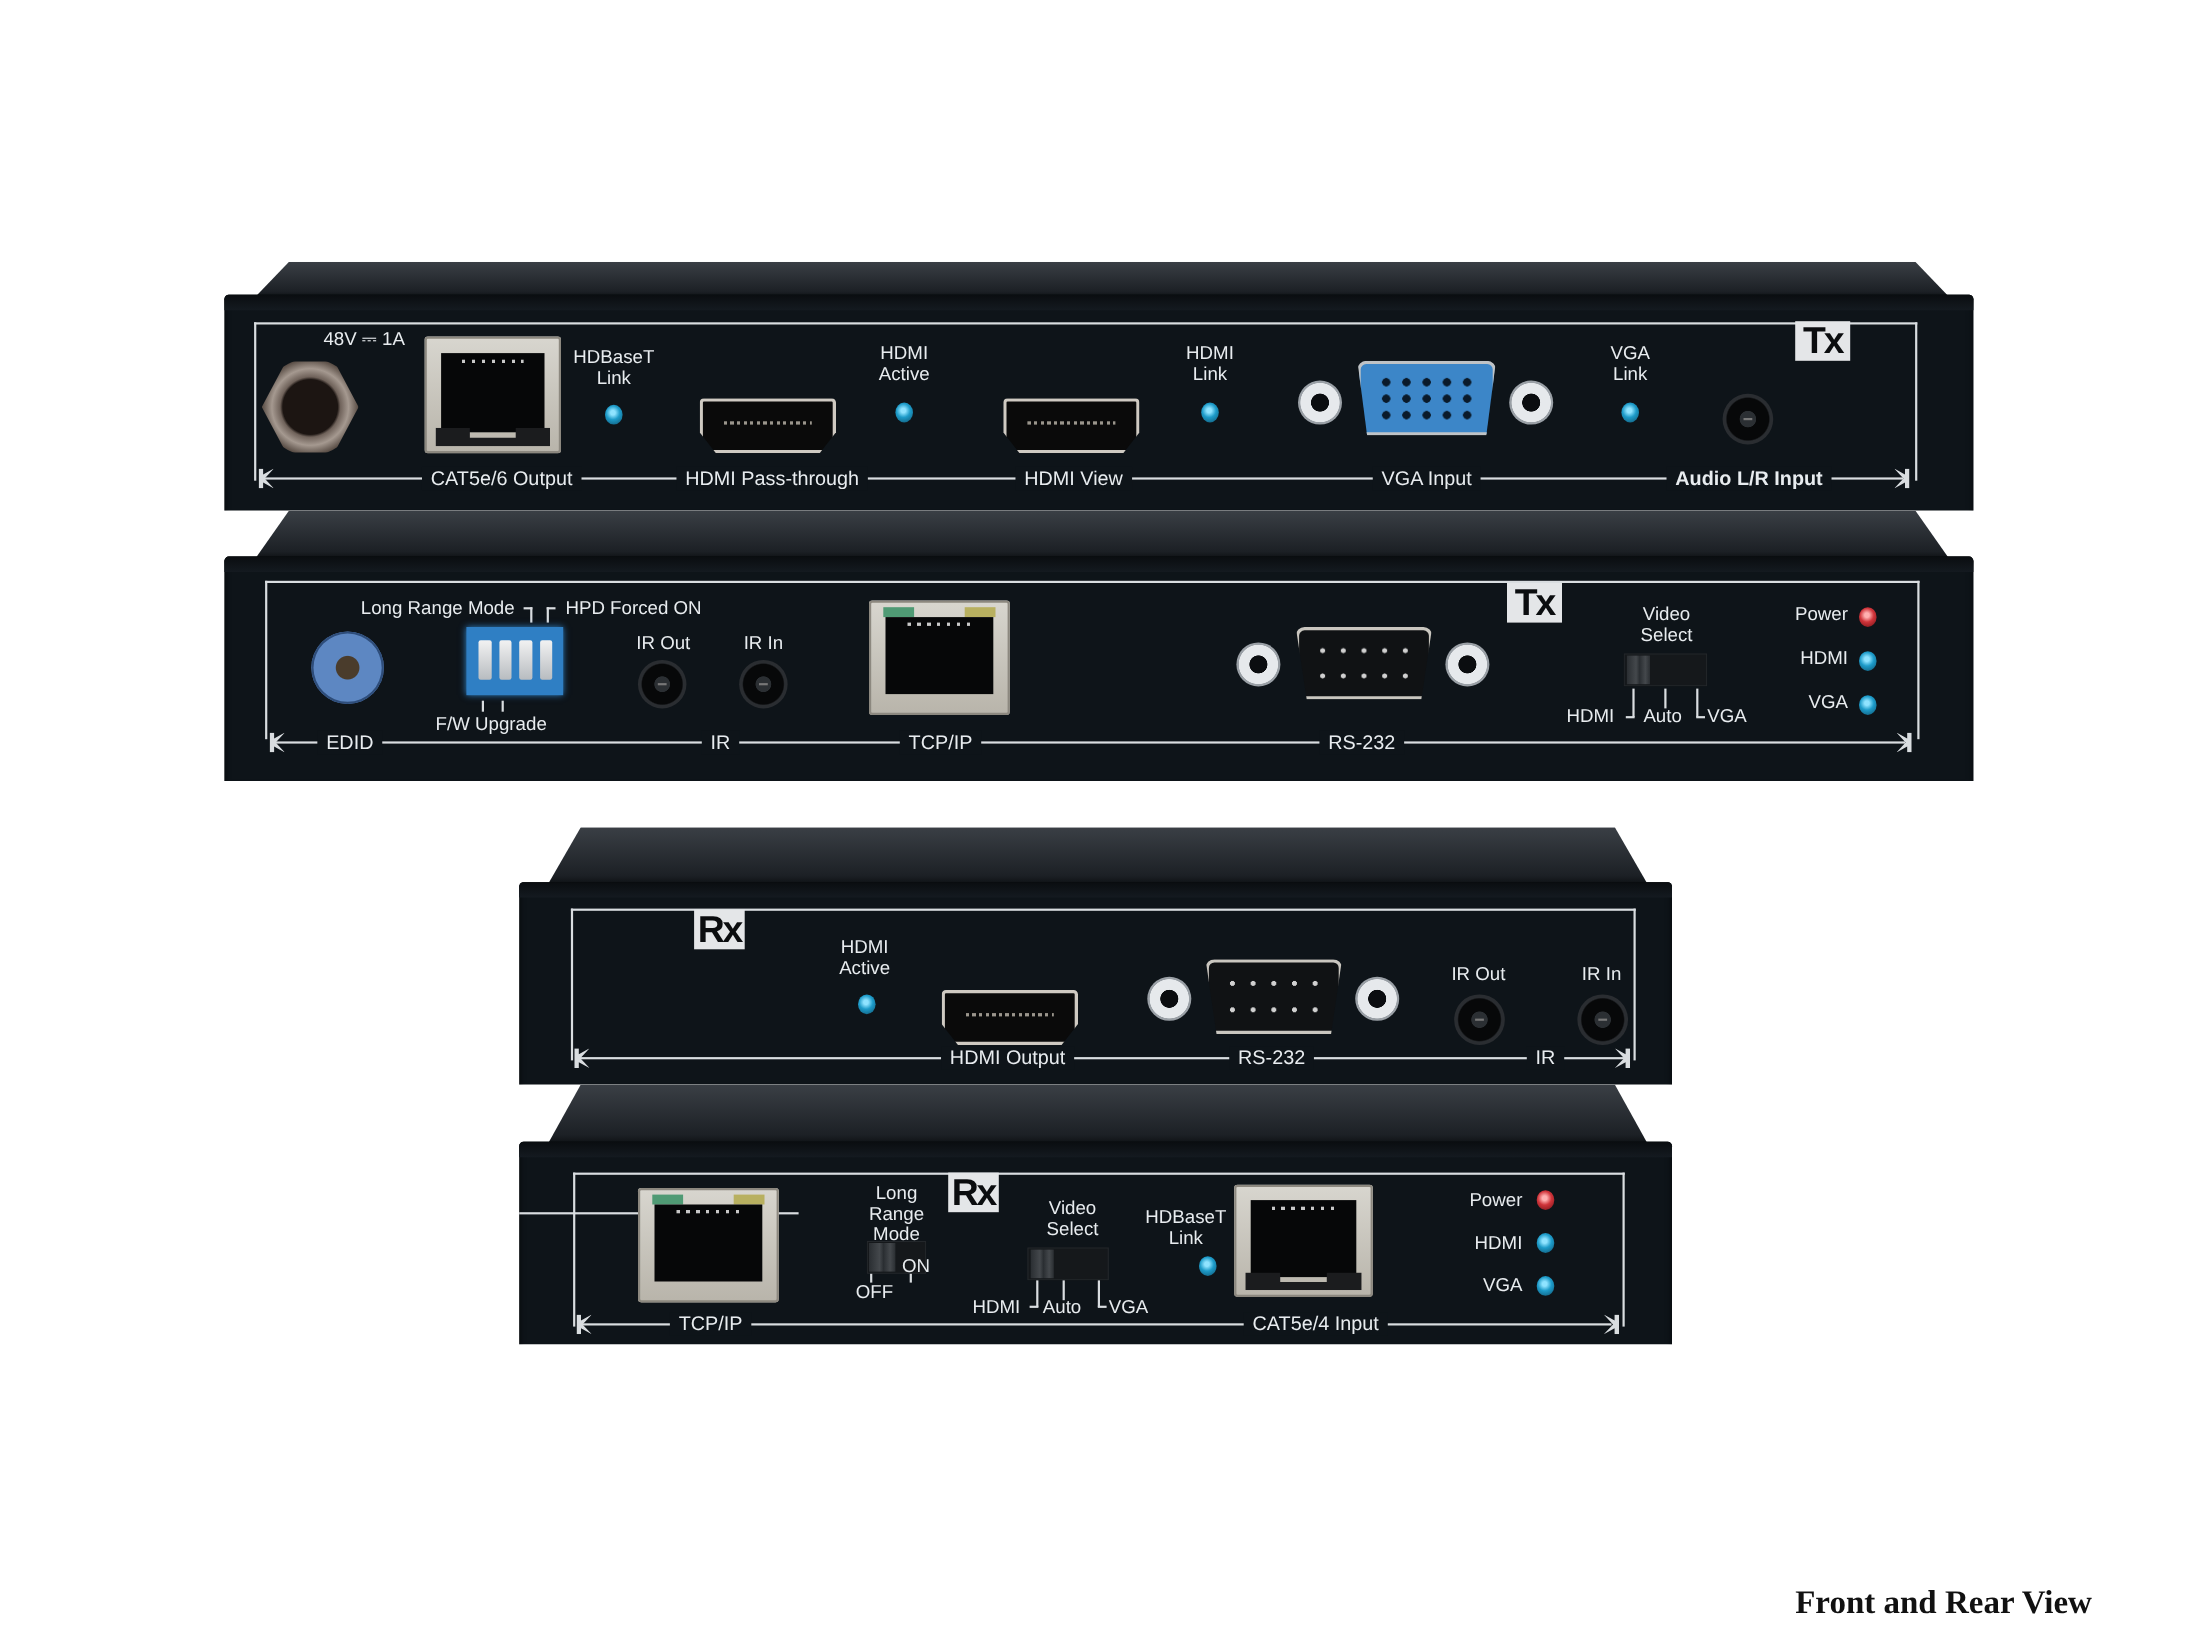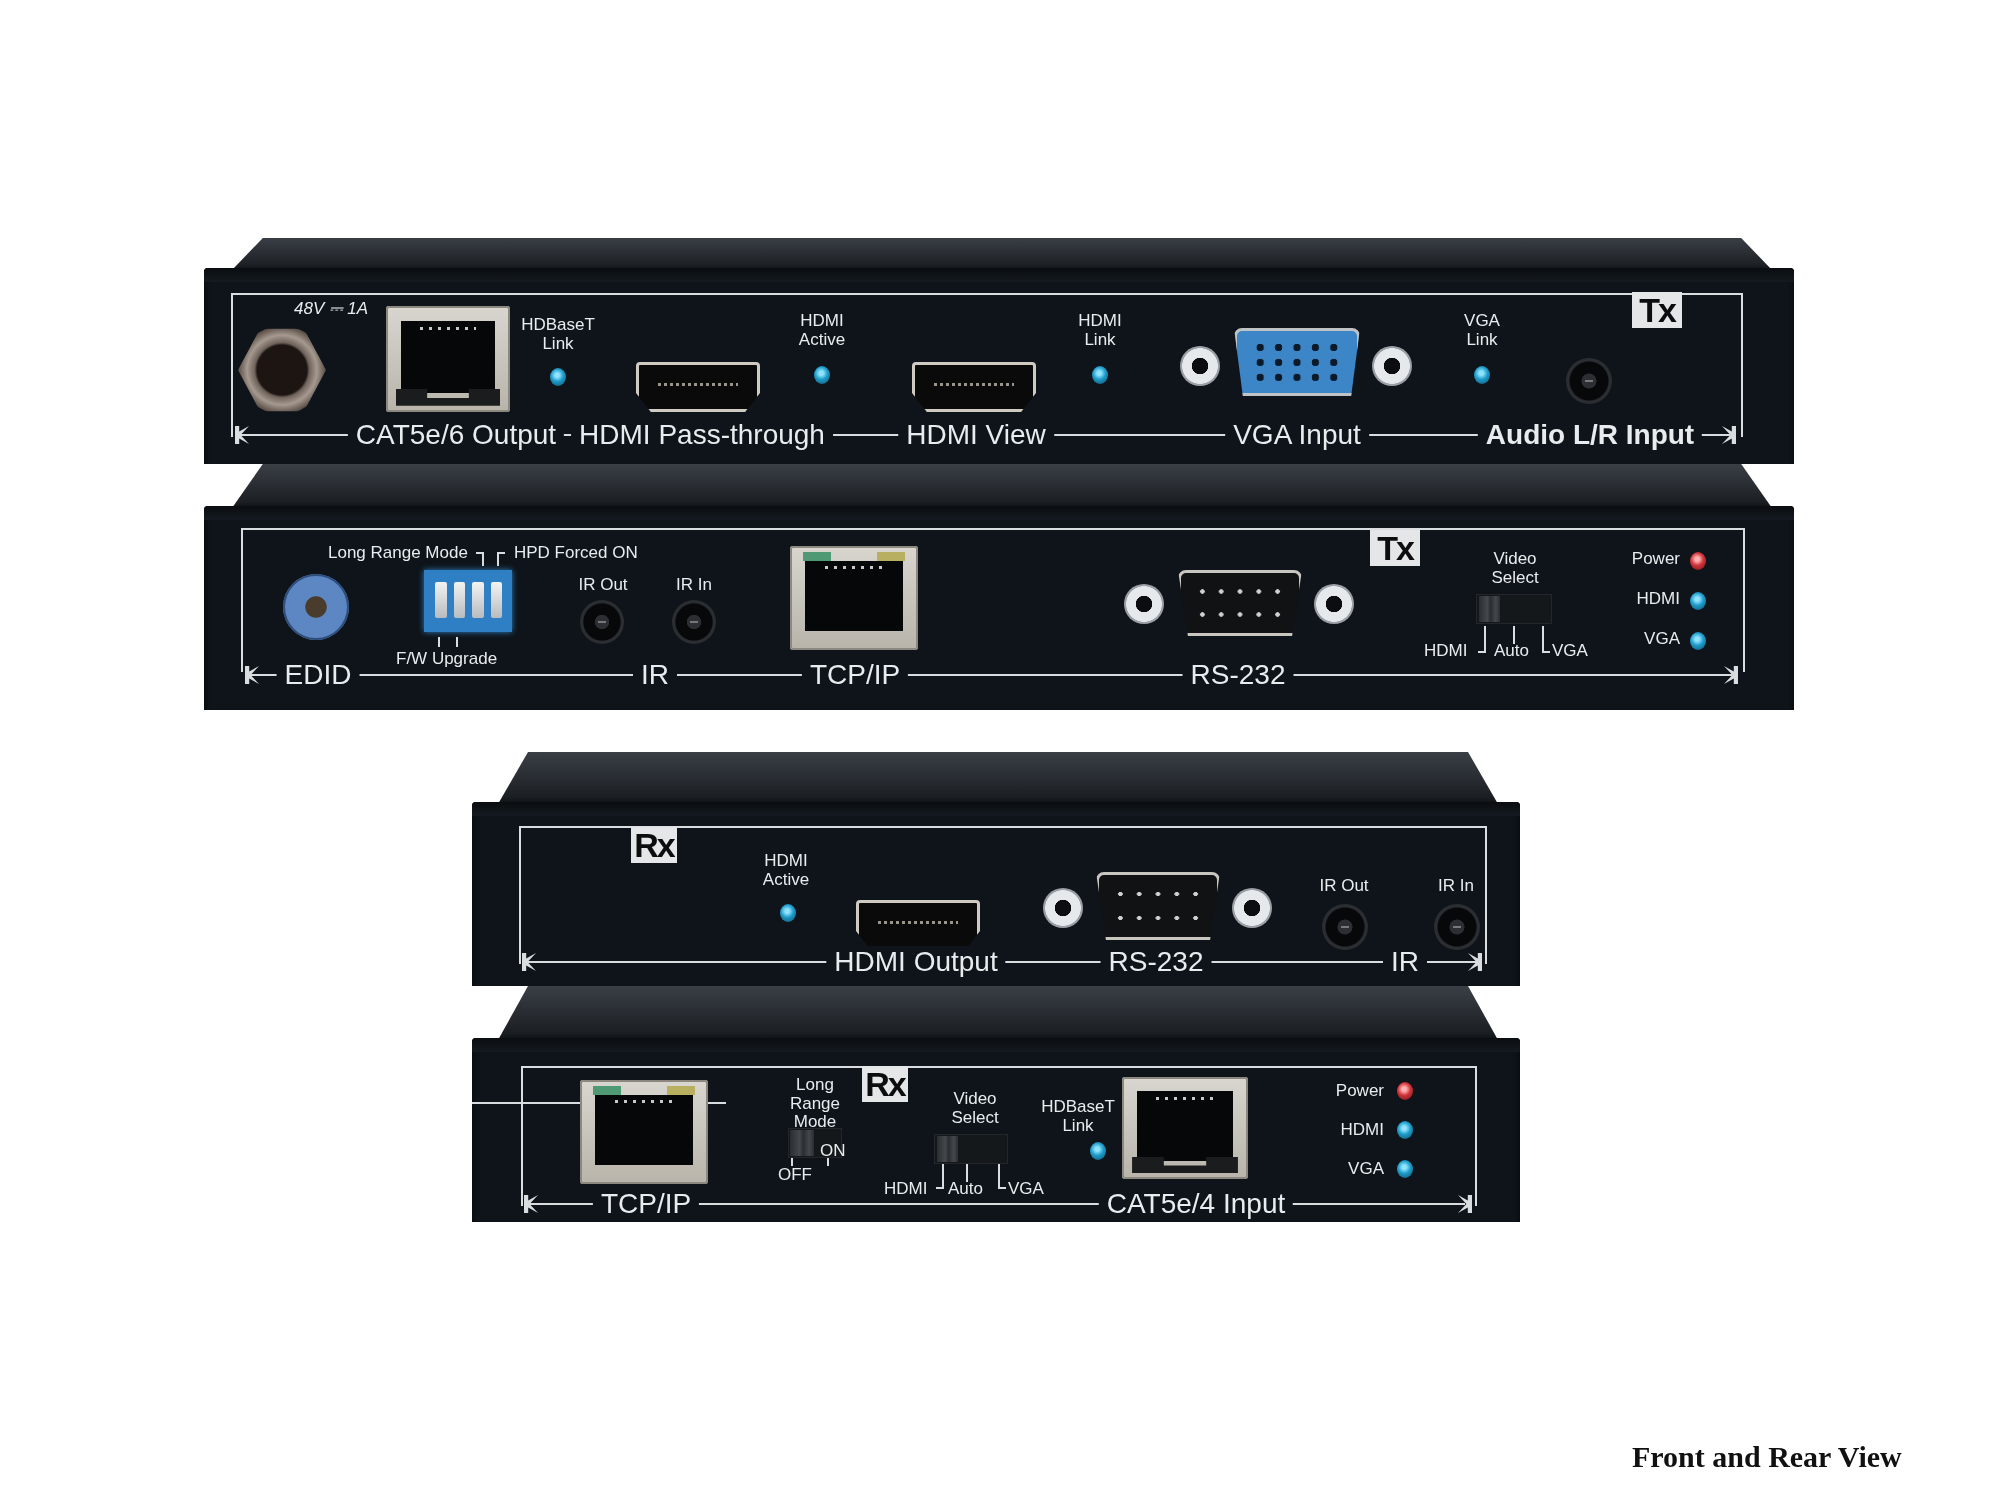--- a/index.html
+++ b/index.html
@@ -6,21 +6,21 @@
   body { width:2000px; height:1500px; position:relative; overflow:hidden; font-family:"Liberation Sans", "DejaVu Sans", sans-serif; }
   .abs { position:absolute; }
   
   .slope { position:absolute; background:linear-gradient(#3a3f45, #1c2025 85%, #0d1013); }
   .face { position:absolute; background:#0e1419; border-radius:4px 4px 0 0; box-shadow: inset 0 6px 6px rgba(0,0,0,0.7); }
   .face::before { content:""; position:absolute; left:0; right:0; top:0; height:14px; background:linear-gradient(#0a0d10, #141a20); border-radius:4px 4px 0 0; }
   .frame { position:absolute; border:2px solid #d9dde0; border-bottom:none; }
   .lbl { position:absolute; color:#e8ecef; font-size:20px; white-space:nowrap; line-height:1.1; text-align:center; }
   .lbl.small { font-size:17px; }
   .lblrow { position:absolute; height:2px; background:#d9dde0; }
-  .rowtext { position:absolute; color:#e8ecef; font-size:28px; white-space:nowrap; background:#0e1419; padding:0 8px; transform:translate(-50%,-50%); }
+  .rowtext { position:absolute; color:#e8ecef; font-size:18px; white-space:nowrap; background:#0e1419; padding:0 8px; transform:translate(-50%,-50%); }
   .arrow-l, .arrow-r { position:absolute; width:14px; height:18px; background:#d9dde0; }
   .arrow-l { clip-path:polygon(0 0, 30% 0, 30% 30%, 100% 0, 40% 50%, 100% 100%, 30% 70%, 30% 100%, 0 100%); }
   .arrow-r { clip-path:polygon(100% 0, 70% 0, 70% 30%, 0 0, 60% 50%, 0 100%, 70% 70%, 70% 100%, 100% 100%); }
   .logo { position:absolute; background:#e4e6e8; color:#0b0d0f; font-weight:bold; font-size:34px; line-height:36px; text-align:center; letter-spacing:-2px; font-family:"Liberation Sans", sans-serif; }
   
   .rj45 { position:absolute; background:linear-gradient(#d8d6cf, #b8b4aa); border-radius:3px; box-shadow:0 0 0 2px #8c887f inset; }
   .rj45 .hole { position:absolute; left:12%; right:12%; top:14%; bottom:18%; background:#060708; }
   .rj45 .hole::after { content:""; position:absolute; left:20%; right:20%; top:8%; height:3px; background:repeating-linear-gradient(90deg, #c8c8c8 0 3px, transparent 3px 9px); }
   .rj45 .latch { position:absolute; left:8%; right:8%; bottom:6%; height:16%; background:#1b1c1e; clip-path:polygon(0 0, 30% 0, 30% 55%, 70% 55%, 70% 0, 100% 0, 100% 100%, 0 100%); }
   .rj45 .led-g, .rj45 .led-y { position:absolute; top:6%; width:22%; height:8%; }
@@ -49,21 +49,21 @@
 </style>
 </head>
 <body>
 
 <div>
   <div class="slope" style="left:232px; top:238px; width:1540px; height:32px; clip-path:polygon(2% 0, 98% 0, 100% 100%, 0 100%);"></div>
   <div class="face" style="left:204px; top:268px; width:1590px; height:196px;"></div>
   <div class="frame" style="left:231px; top:293px; width:1508px; height:142px;"></div>
   <div class="logo" style="left:1632px; top:292px; width:50px; height:36px;">Tx</div>
 
-  <div class="lbl small" style="left:294px; top:300px;font-style:italic;">48V ⎓ 1A</div>
+  <div class="lbl small" style="left:294px; top:300px;">48V ⎓ 1A</div>
   <div class="pwrjack" style="left:238px; top:326px; width:88px; height:88px;"></div>
 
   <div class="rj45" style="left:386px; top:306px; width:124px; height:106px;">
       <div class="hole"></div>
       <div class="latch"></div>
     </div>
 
   <div class="lbl small" style="left:520px; top:316px; width:76px;">
       <div>HDBaseT</div>
       <div>Link</div>

